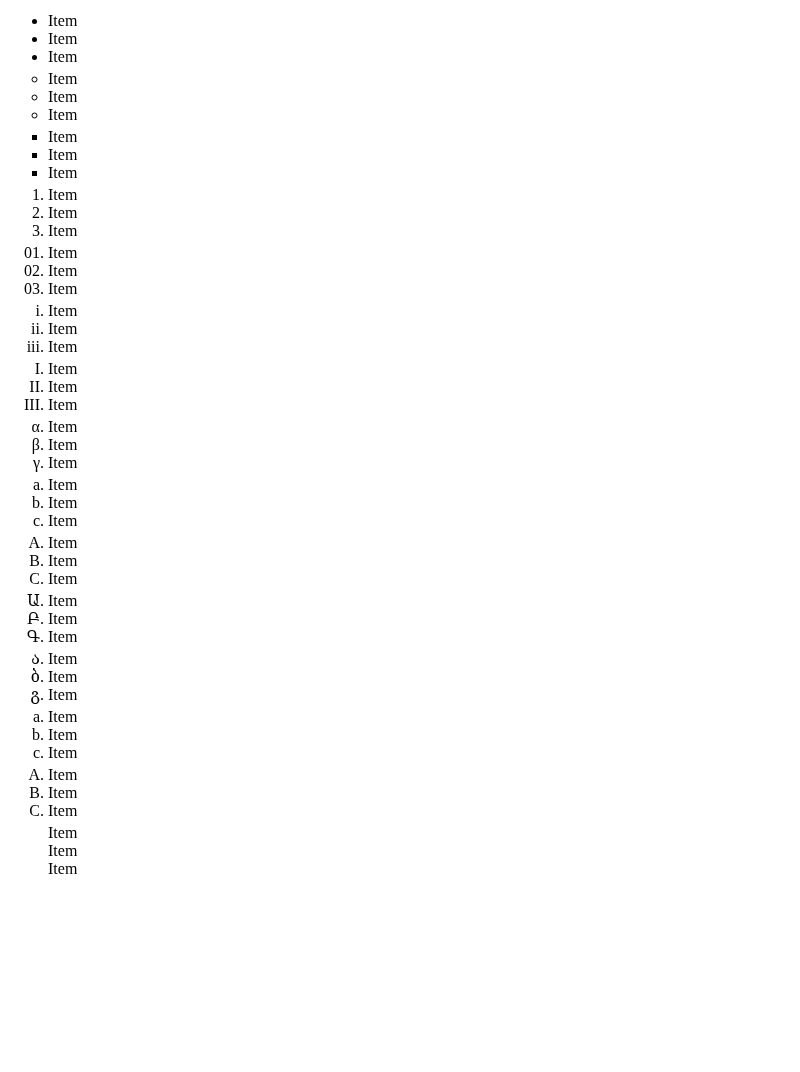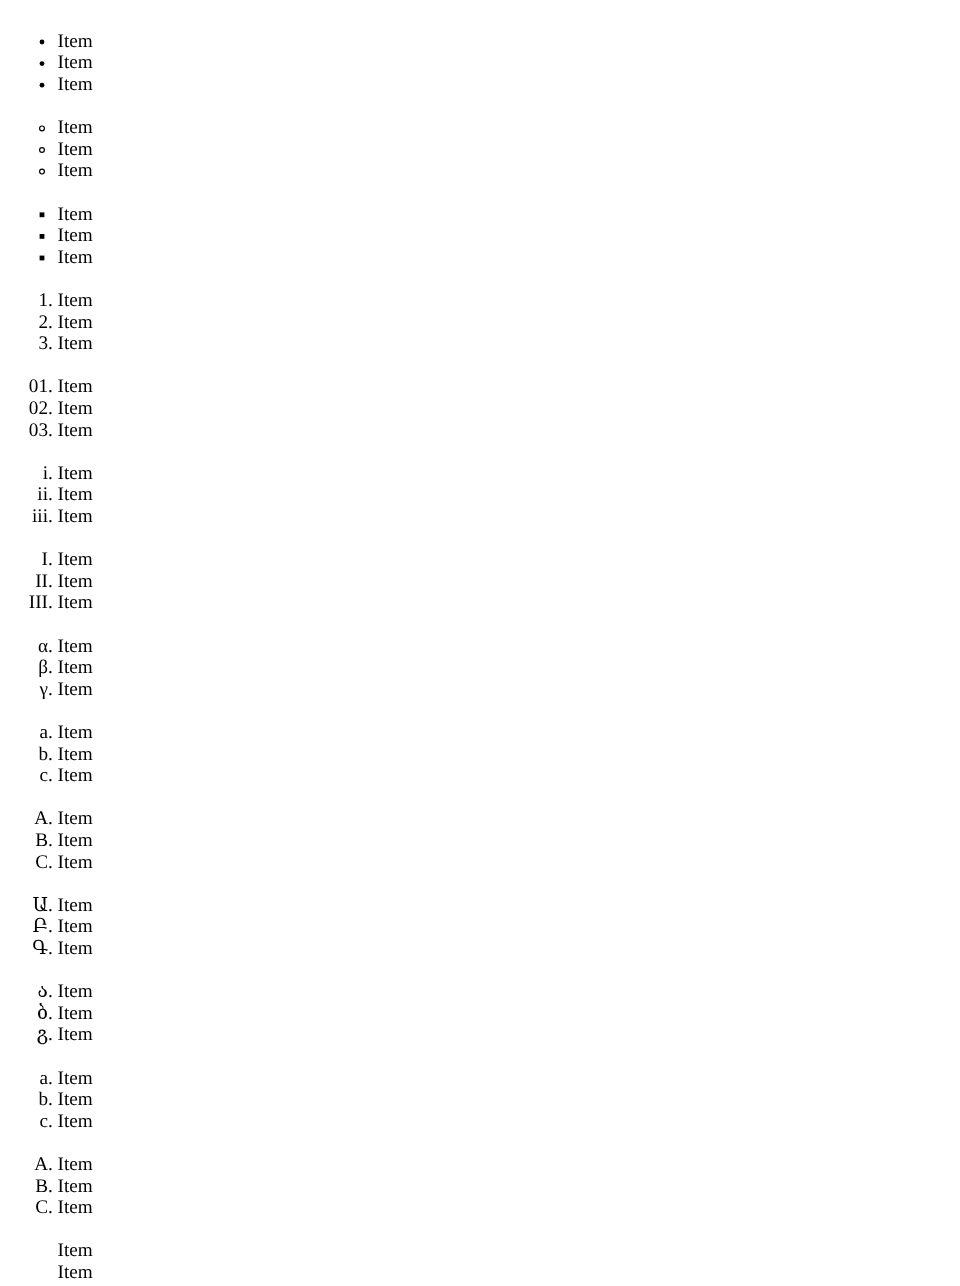--- a/index.html
+++ b/index.html
@@ -8,21 +8,21 @@
   }
   body {
     margin: 8px;
     font-family: "Liberation Serif", "DejaVu Serif", serif;
     font-size: 16px;
     line-height: 18px;
     color: #000000;
     width: 784px;
   }
   .list-block {
-    margin: 18px 0;
+    margin: 4px 0;
     padding-left: 40px;
     list-style-position: outside;
   }
   .list-block li {
     margin: 0;
     padding: 0;
   }
 
   
   .lst-disc                 { list-style-type: disc; }

